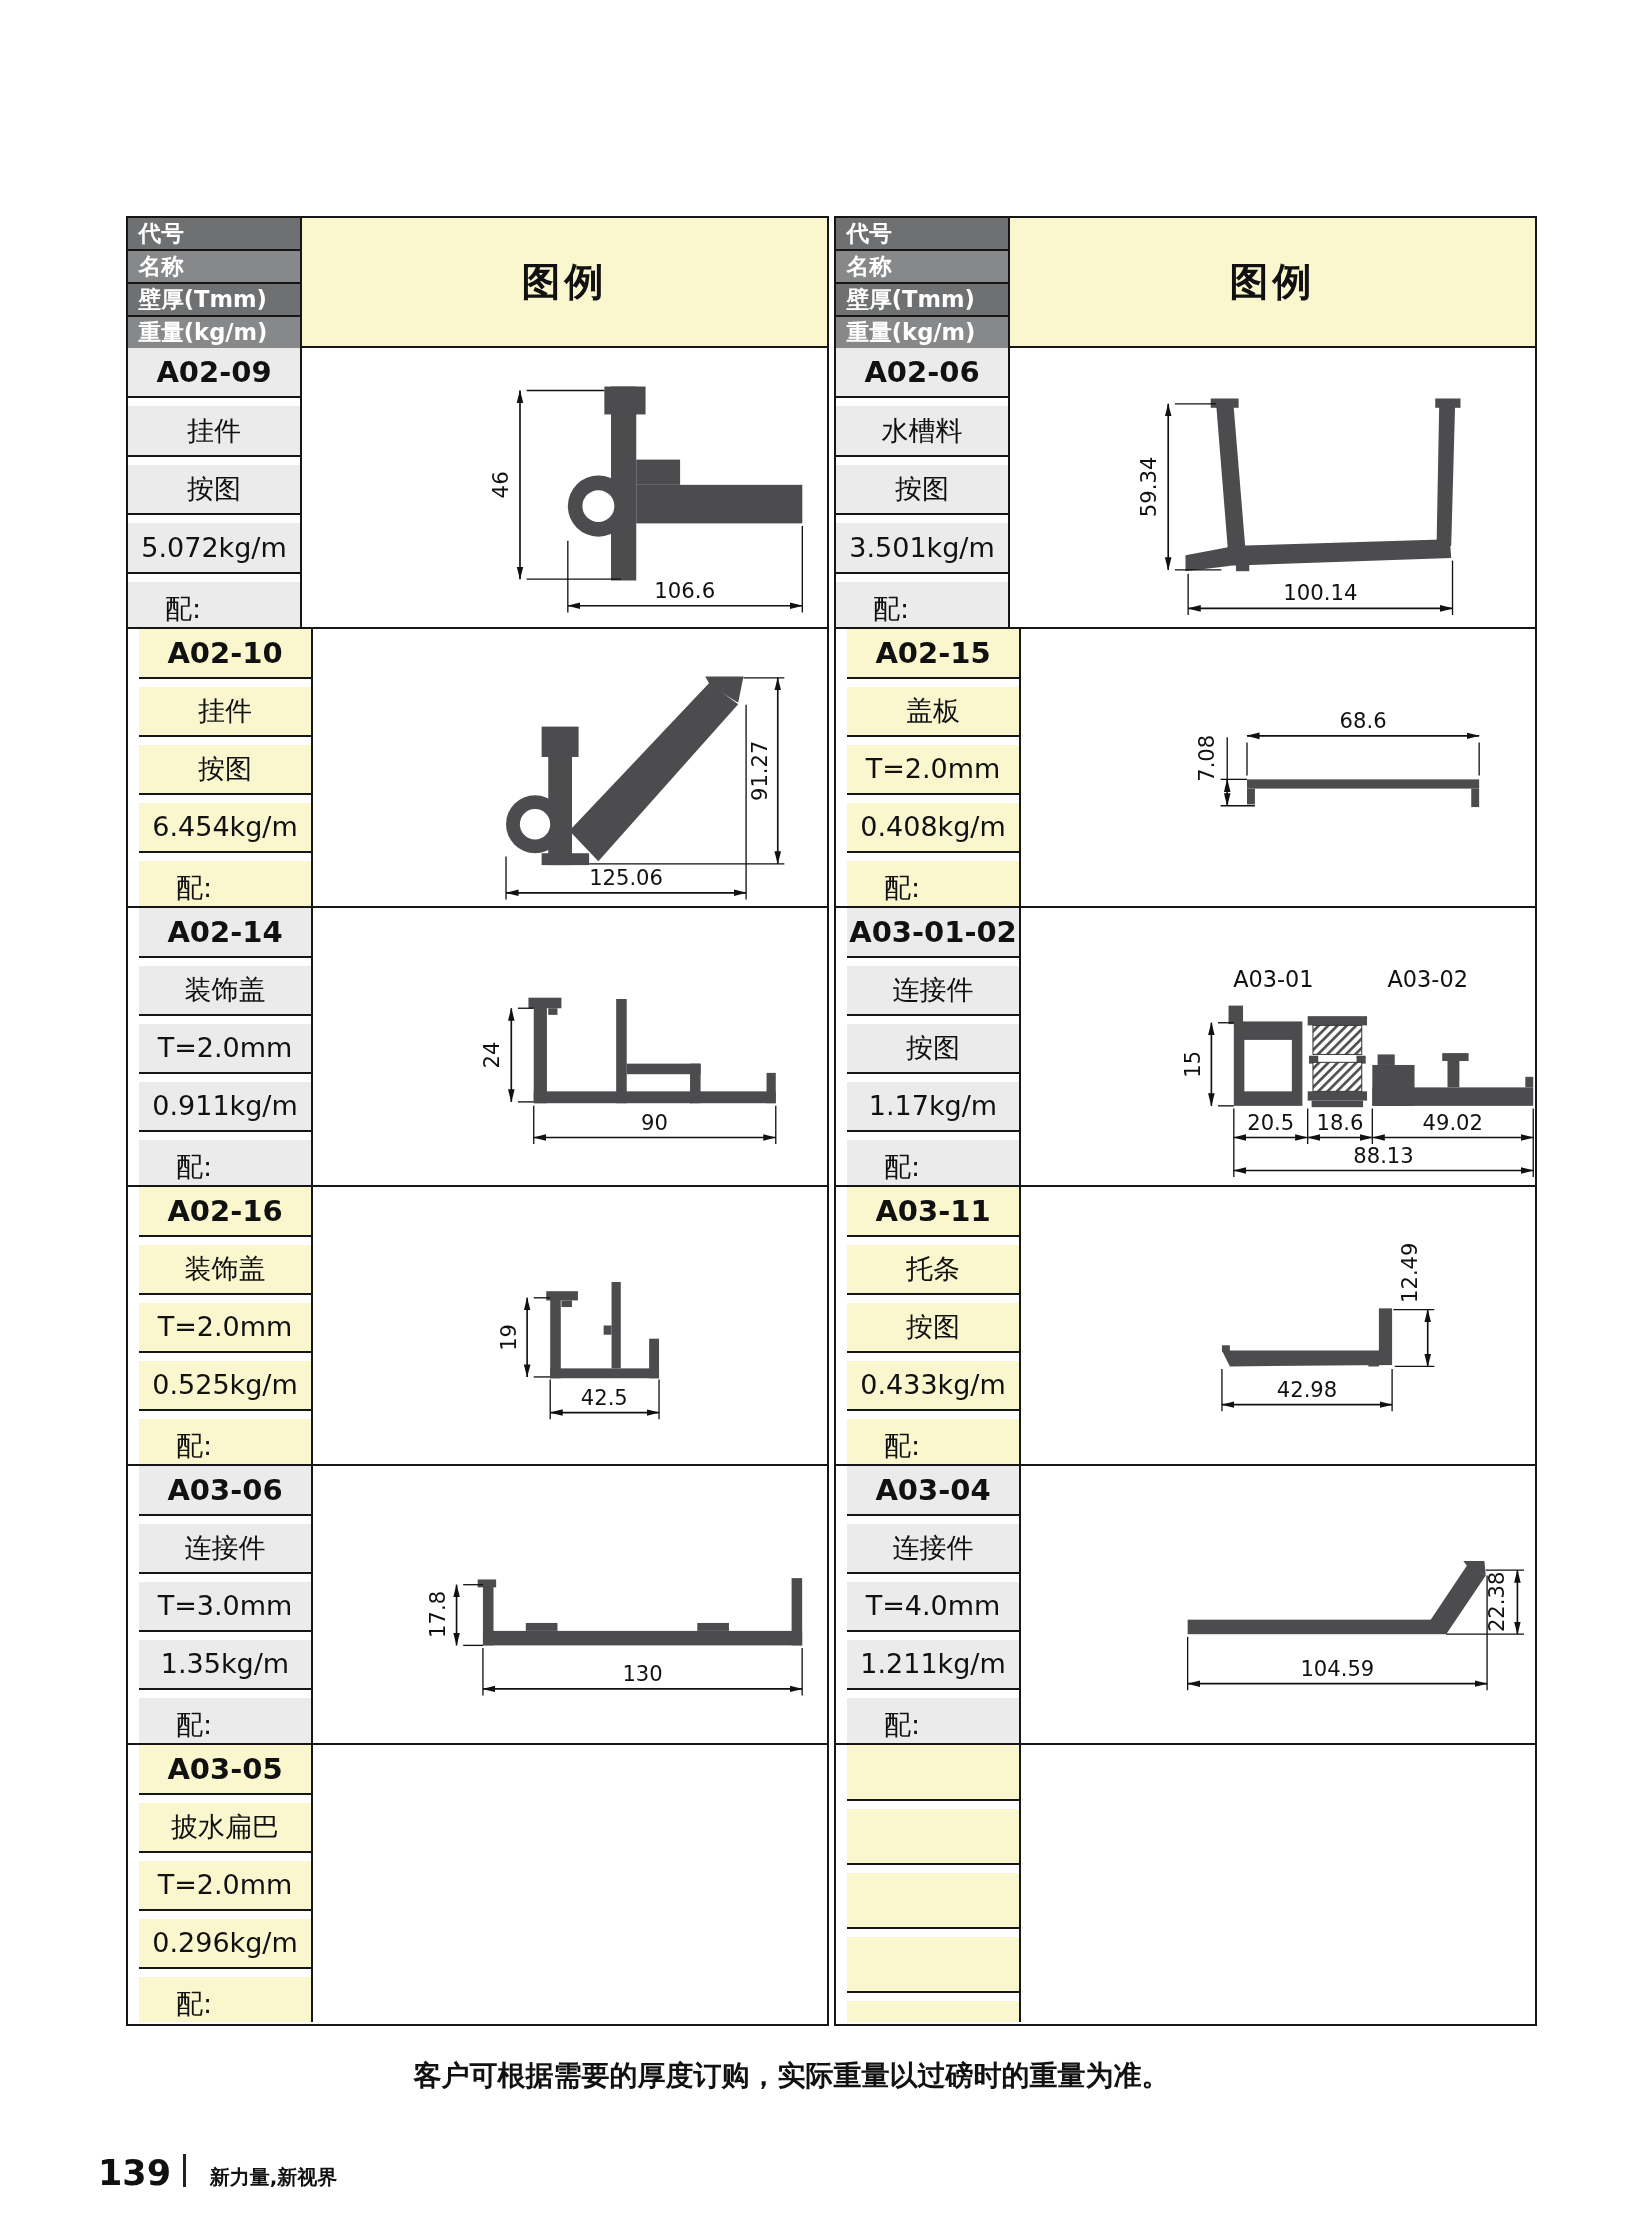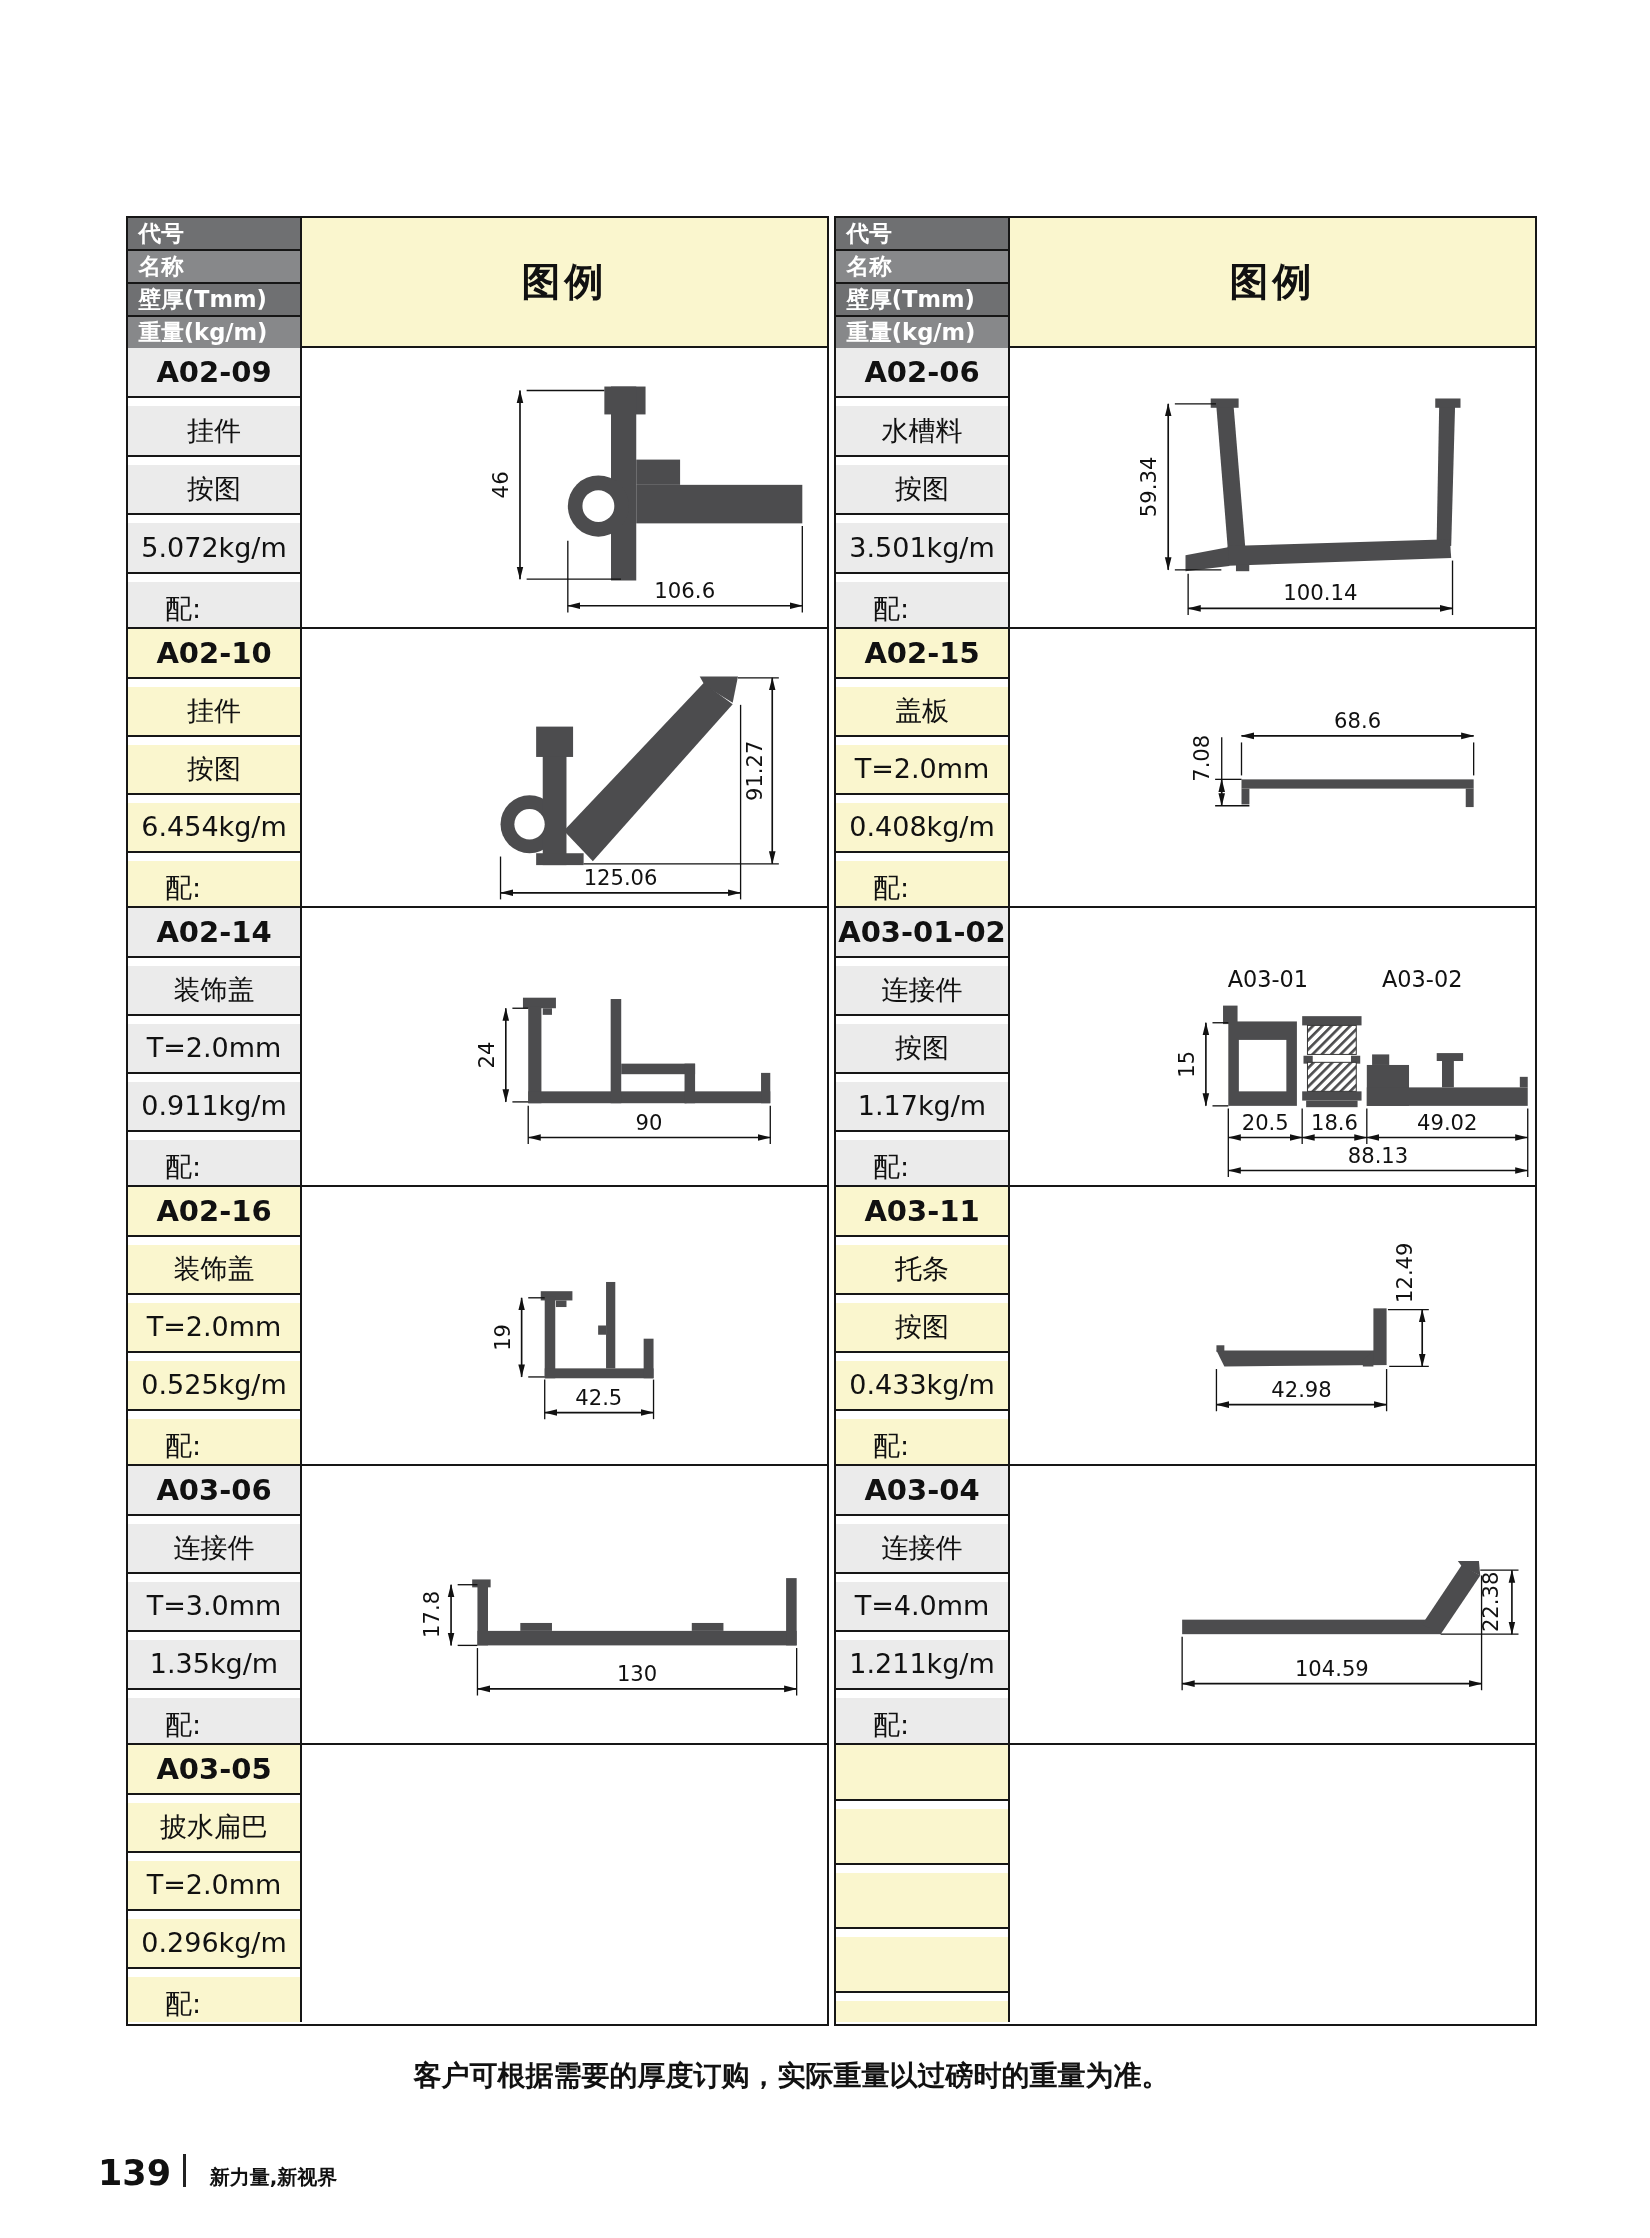--- a/index.html
+++ b/index.html
@@ -13,21 +13,21 @@
   .hcol  { width:174px; display:flex; flex-direction:column; border-right:2.7px solid #161616; box-sizing:border-box; }
   .hrow  { flex:1; display:flex; align-items:center; padding-left:10.6px;
            color:#fff; font-size:22.6px; font-weight:bold; border-bottom:2px solid #161616; box-sizing:border-box; }
   .hrow:last-child { border-bottom:none; }
   .hrow.dark { background:var(--hdr-dark); }
   .hrow.mid  { background:var(--hdr-mid); }
   .hlegend { flex:1; background:var(--band-yellow); display:flex; align-items:center;
              justify-content:center; font-size:39px; font-weight:bold; letter-spacing:4px; }
 
   .block { display:flex; height:279px; box-sizing:border-box; }
-  .block + .block { border-top:2.7px solid #161616; }
+  .block + .block { border-top:2.7px solid #161616;padding-left:11px; }
   .labels { width:174px; border-right:2.7px solid #161616; display:flex;
             flex-direction:column; box-sizing:border-box;gap:8px; }
   .cell { height:56px; border-bottom:2px solid #161616; display:flex; align-items:center;
           justify-content:center; font-size:27px; box-sizing:border-box; }
   .cell.code  { font-weight:bold; font-size:29px; }
   .cell.match { flex:1; border-bottom:none; justify-content:flex-start;
                 align-items:flex-start; padding:9.3px 0 0 37px; }
   .band-g .cell { background:var(--band-gray); }
   .band-y .cell { background:var(--band-yellow); }
 

